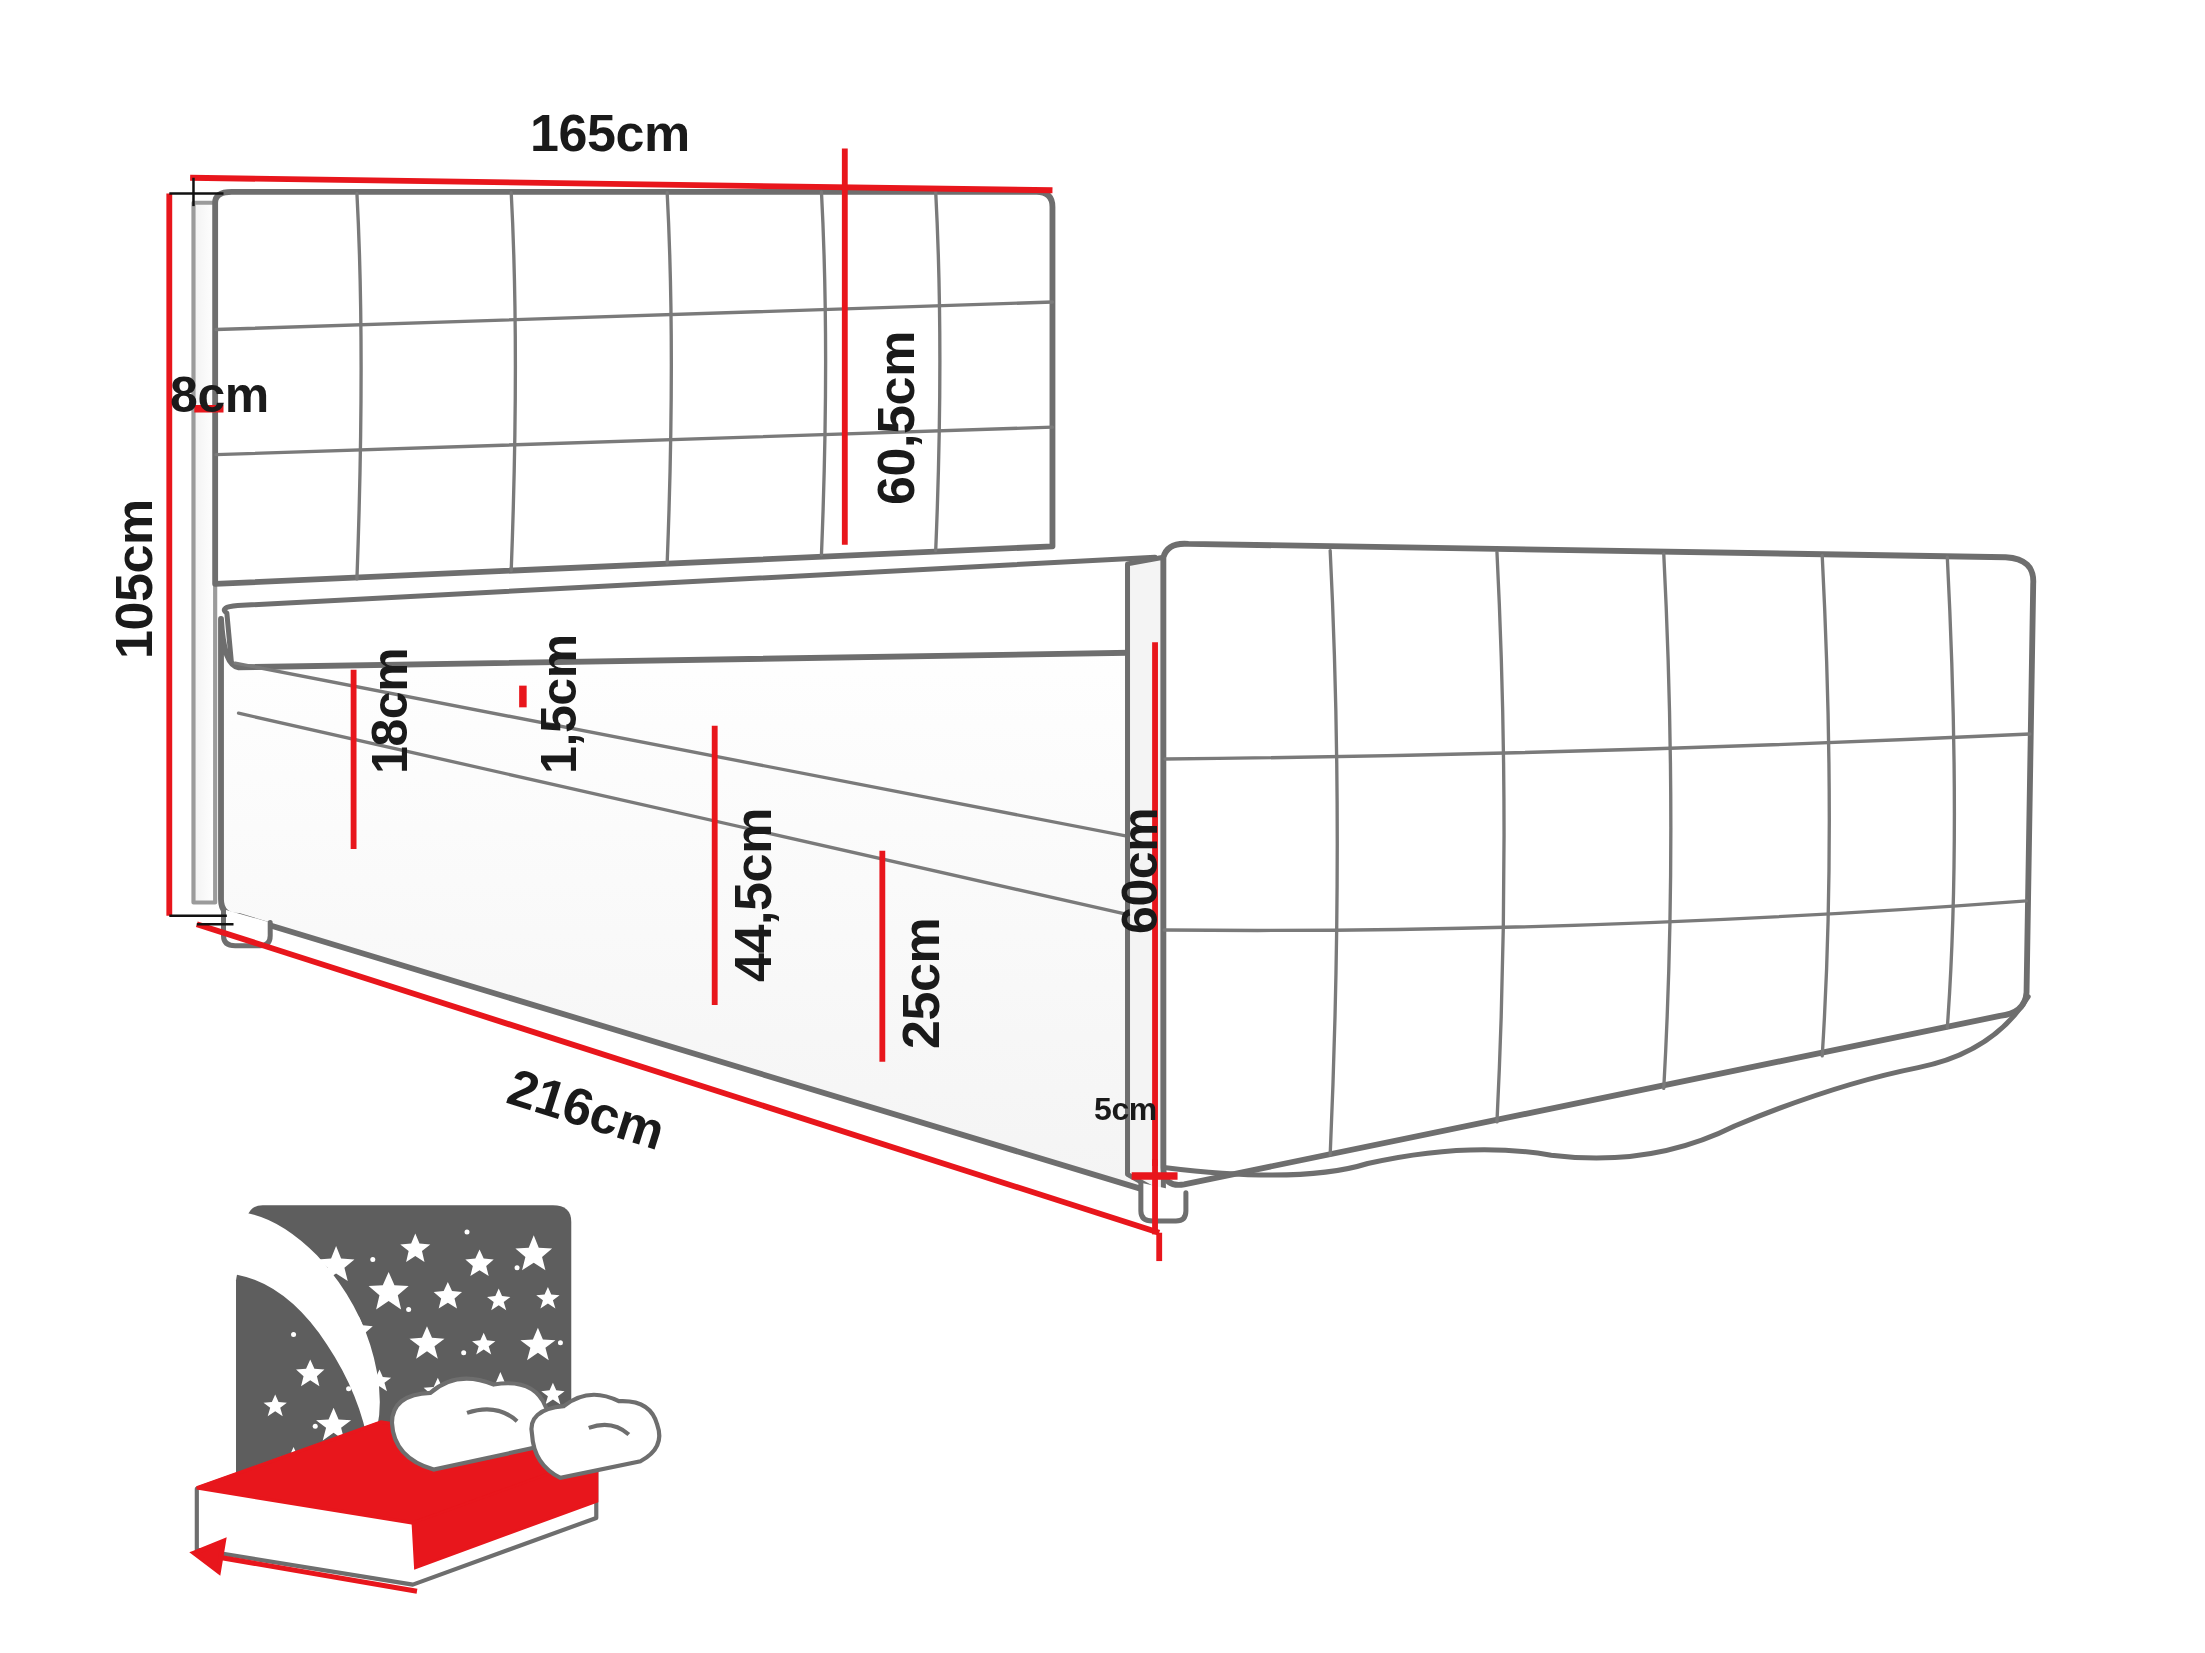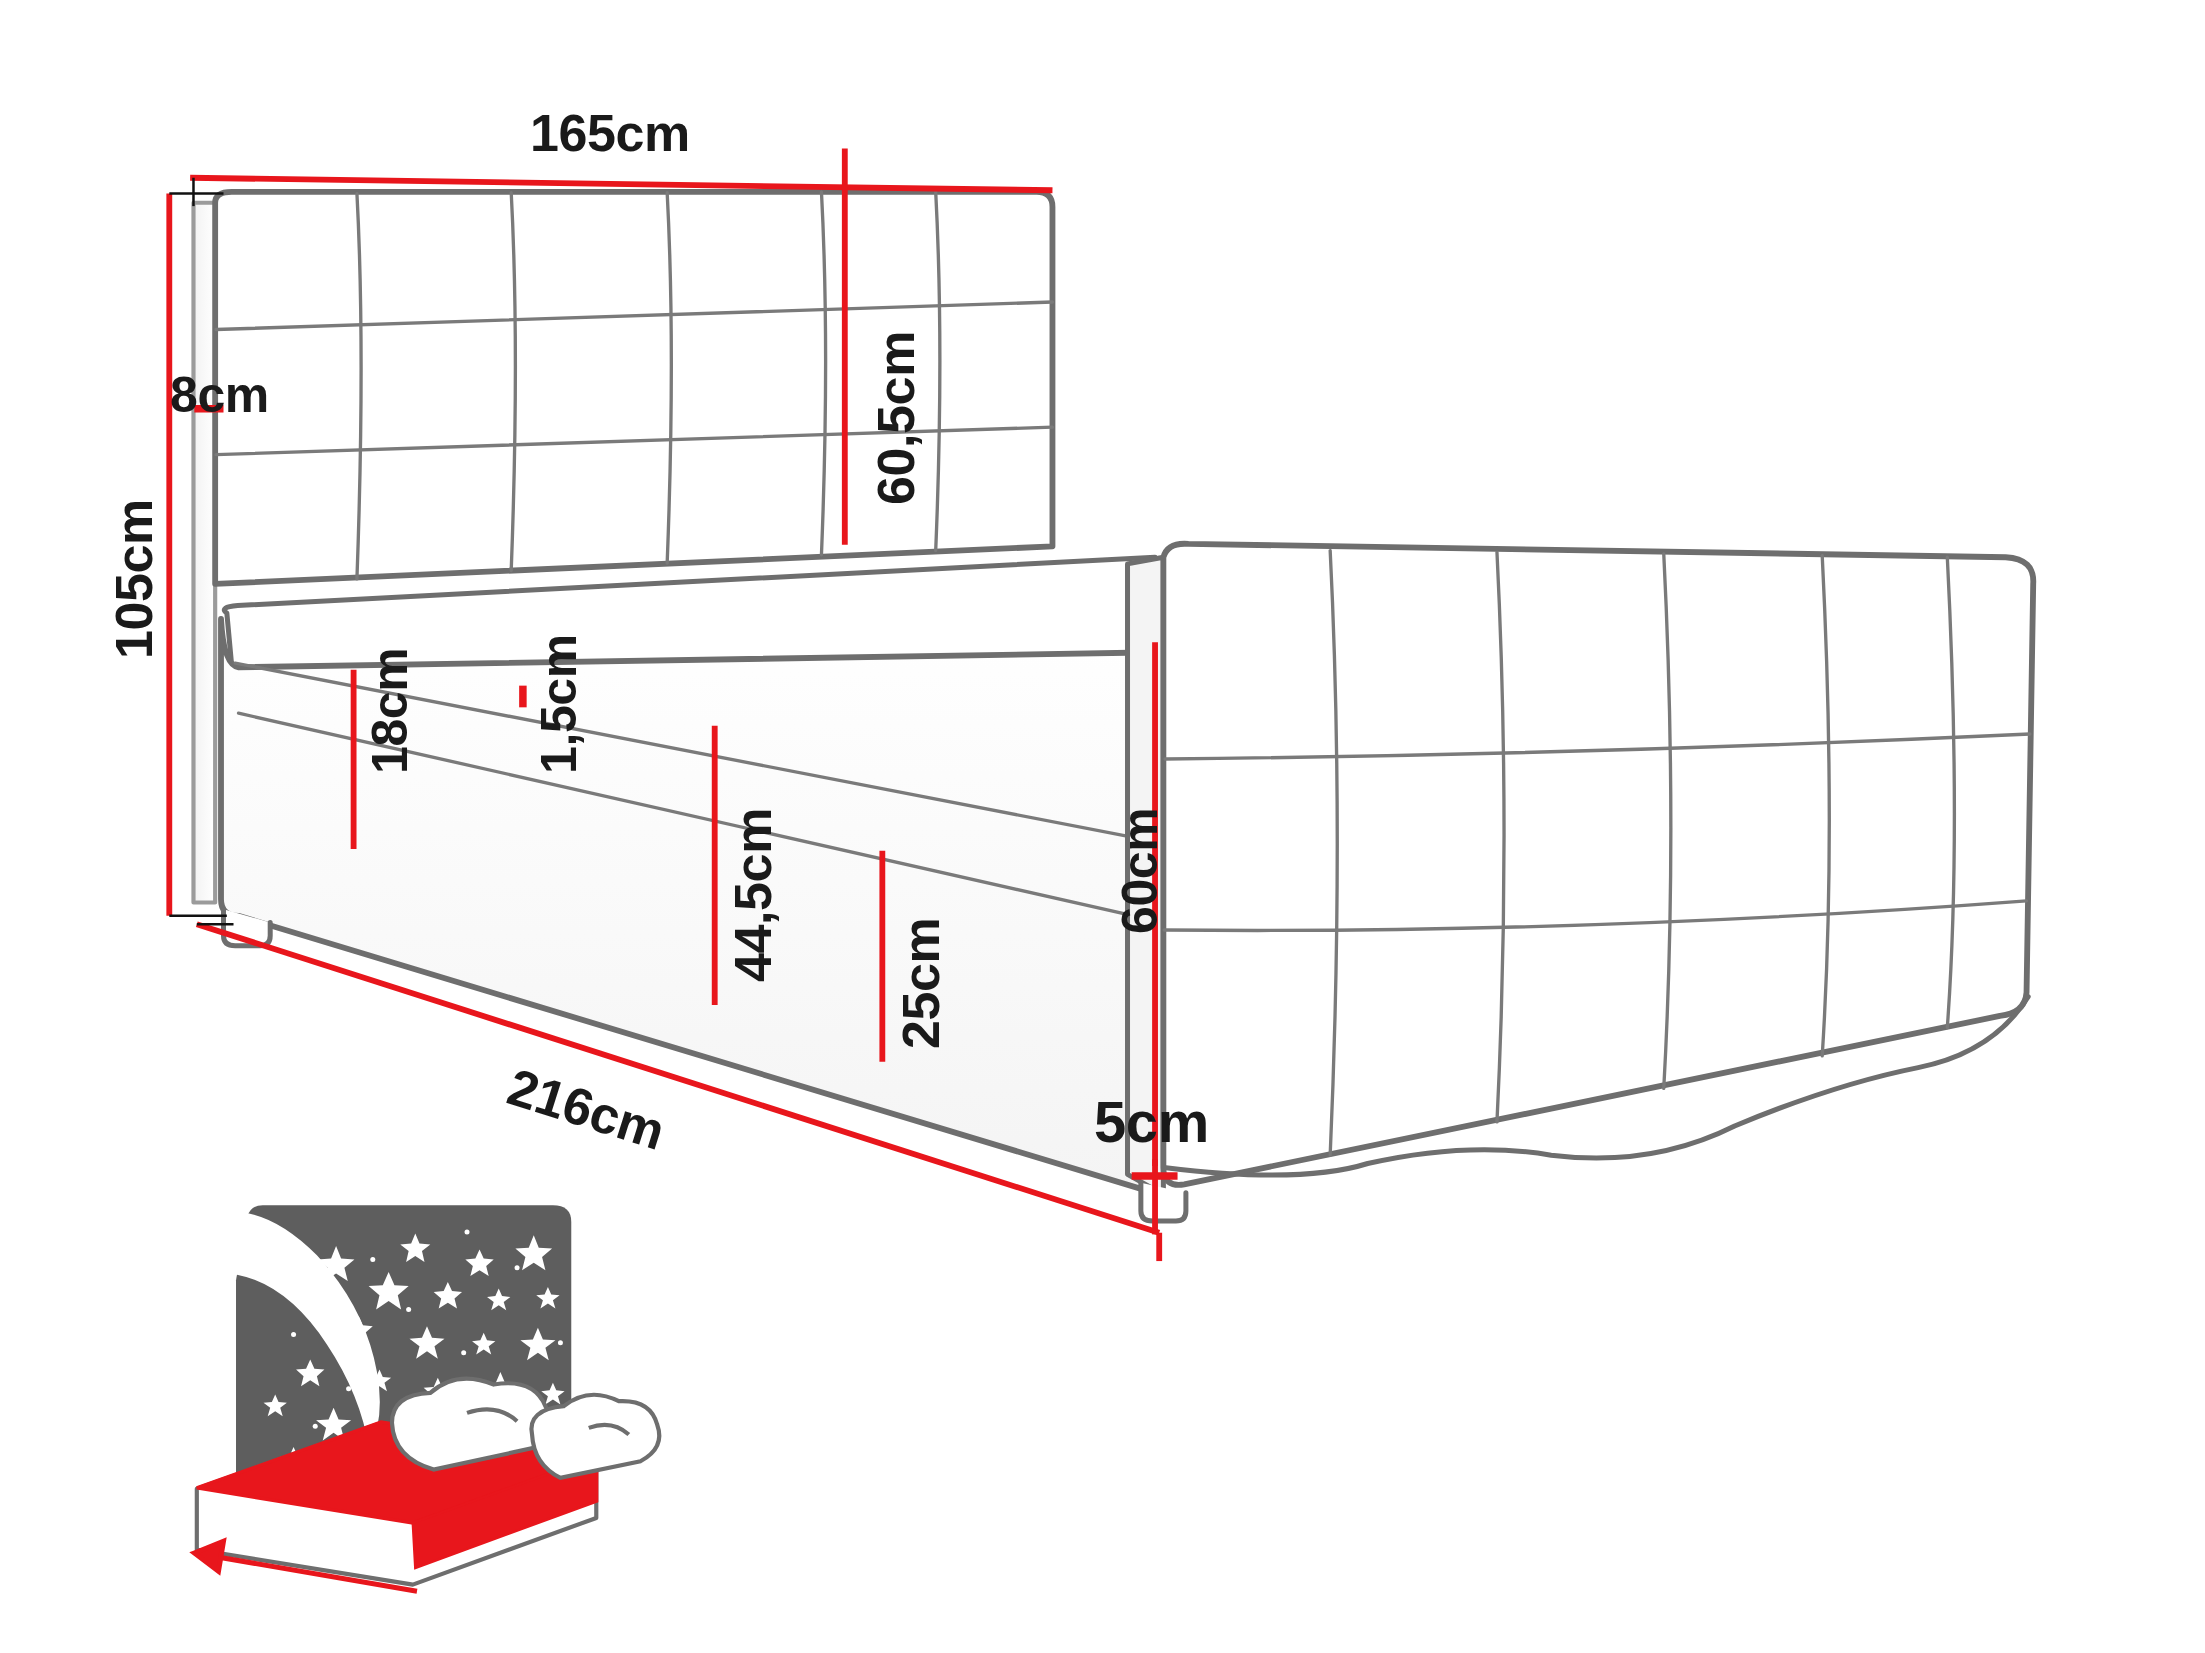--- a/index.html
+++ b/index.html
@@ -219,19 +219,19 @@
   <div class="dim-label rot90" style="left:365px;top:774px;font-size:50px;">18cm</div>
 
   <div class="dim-label rot90" style="left:534px;top:774px;font-size:50px;">1,5cm</div>
 
   <div class="dim-label rot90" style="left:727px;top:982px;font-size:52px;">44,5cm</div>
 
   <div class="dim-label rot90" style="left:895px;top:1049px;font-size:52px;">25cm</div>
 
   <div class="dim-label rot90" style="left:1115px;top:934px;font-size:50px;">60cm</div>
 
-  <div class="dim-label" style="left:1094px;top:1093px;font-size:58px;">5cm</div>
+  <div class="dim-label" style="left:1094px;top:1093px;font-size:32px;">5cm</div>
 
   <div class="dim-label" style="left:510px;top:1059px;font-size:52px;transform:rotate(17.5deg);transform-origin:0 50%;">216cm</div>
 
 
 </div>
 
 
 </body></html>

